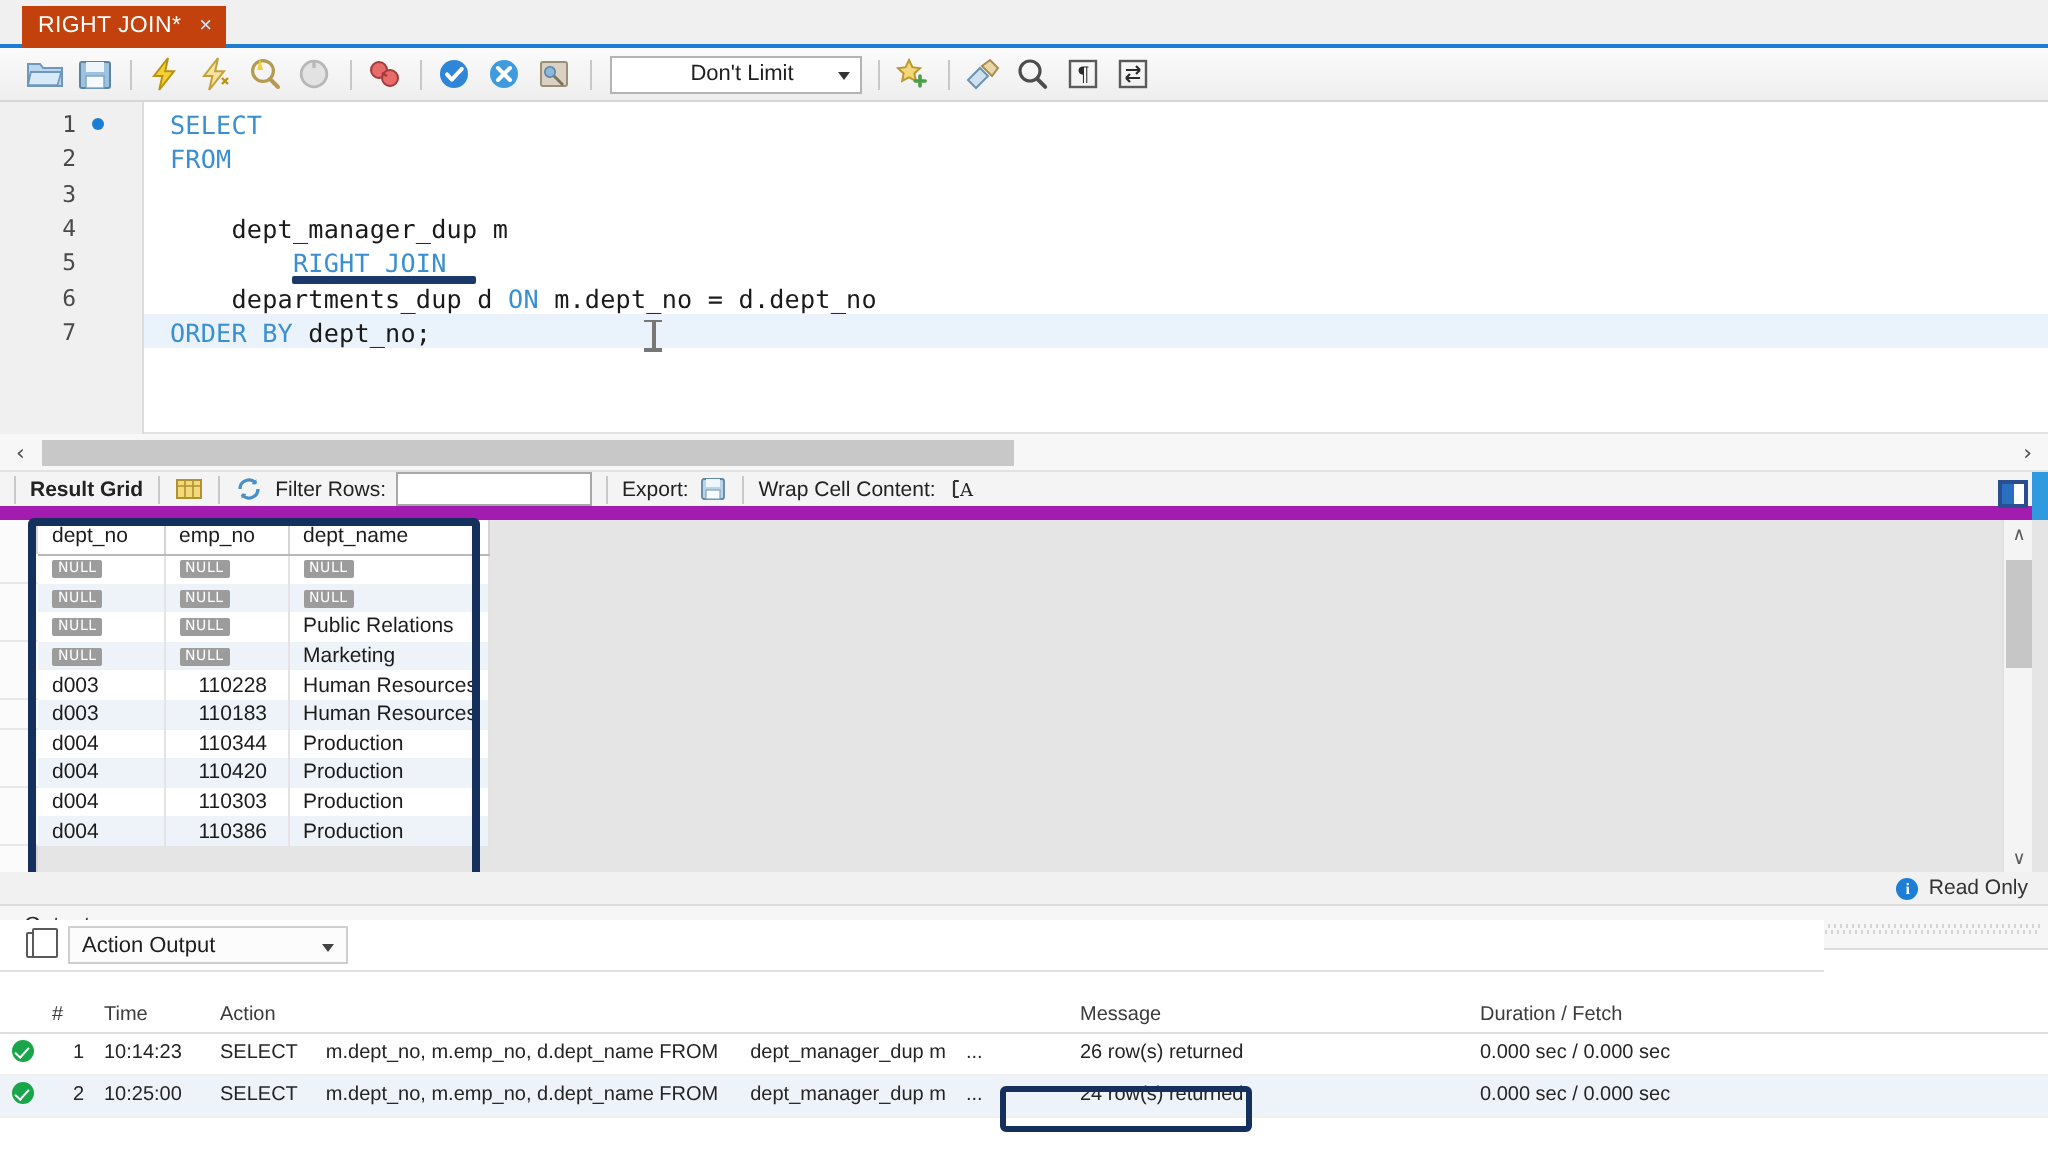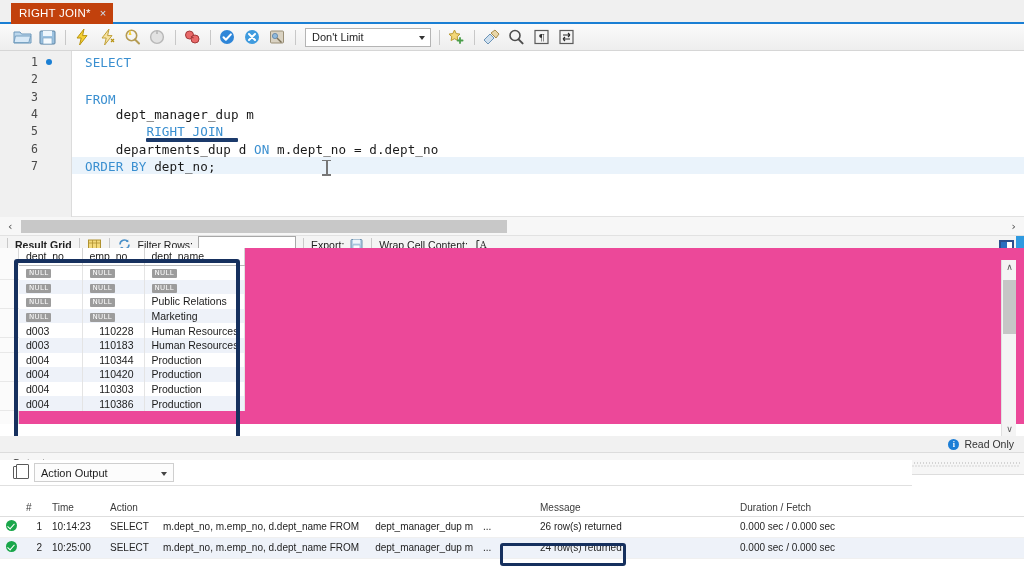--- a/index.html
+++ b/index.html
@@ -40,20 +40,21 @@
   .tabclose { color: #cde4f7; font-size: 11px; line-height: 14px; cursor: default; }
 
   
   .toolbar {
     position: absolute; left: 0; top: 24px;
     width: 1024px; height: 27px;
     background: linear-gradient(#fbfbfb, #eeeeee);
     border-bottom: 1px solid #d6d6d6;
     display: flex; align-items: center;
     padding-left: 12px;
+    text-align: center;
   }
   .tb-ico {
     width: 21px; height: 20px;
     margin-right: 4px;
     position: relative;
     display: inline-block;
   }
   .tb-sep {
     width: 1px; height: 15px;
     background: #c8c8c8;
@@ -187,23 +188,23 @@
     border: 2px solid #2b4f8e;
     background: #ffffff;
   }
   .panel-toggle::after {
     content:""; position:absolute; left:0; top:0;
     width:6px; height:100%; background:#2b6fc0;
   }
 
   
   .gridwrap {
-    position: absolute; left: 0; top: 248px;
+    position: absolute; left: 0; top: 260px;
     width: 1024px; height: 176px;
-    background: #ec4899;
+    background: #e5e5e5;
     overflow: hidden;
   }
   .rowhdr-col {
     position: absolute; left: 0; top: 0;
     width: 19px; height: 176px;
     background: #fbfbfb;
     border-right: 1px solid #d8d8d8;
   }
   .rowhdr-cell {
     position: absolute; left: 0; width: 19px; height: 15px;
@@ -561,21 +562,21 @@
         <div class="lineno" style="top: 90.5px;">6</div>
         <div class="lineno" style="top: 107.8px;">7</div>
       </div>
     <div class="codearea">
       <div class="hl-row" id="hl-row" style="top: 105.8px;"></div>
       <div class="join-underline" id="join-underline" style="top: 87.2px; left: 74px; width: 92px;"></div>
       <div class="caret-i" id="mouse-caret" style="left: 250px; top: 108.8px;">
           <i></i>
         </div>
     <div class="cline" style="top: 4px;"><span class="kw">SELECT</span></div>
-        <div class="cline" style="top: 41px;"><span class="kw">FROM</span></div>
+        <div class="cline" style="top: 21px;"><span class="kw">FROM</span></div>
         <div class="cline" style="top: 55.9px;"><span>    dept_manager_dup m</span></div>
         <div class="cline" style="top: 73.2px;"><span>        </span><span class="kw">RIGHT JOIN</span></div>
         <div class="cline" style="top: 90.5px;"><span>    departments_dup d </span><span class="kw">ON</span><span> m.dept_no = d.dept_no</span></div>
         <div class="cline" style="top: 107.8px;"><span class="kw">ORDER BY</span><span> dept_no;</span></div>
       </div>
   </div>
 
   <div class="hscroll">
     <span class="arrL">‹</span>
     <div class="hthumb"></div>

